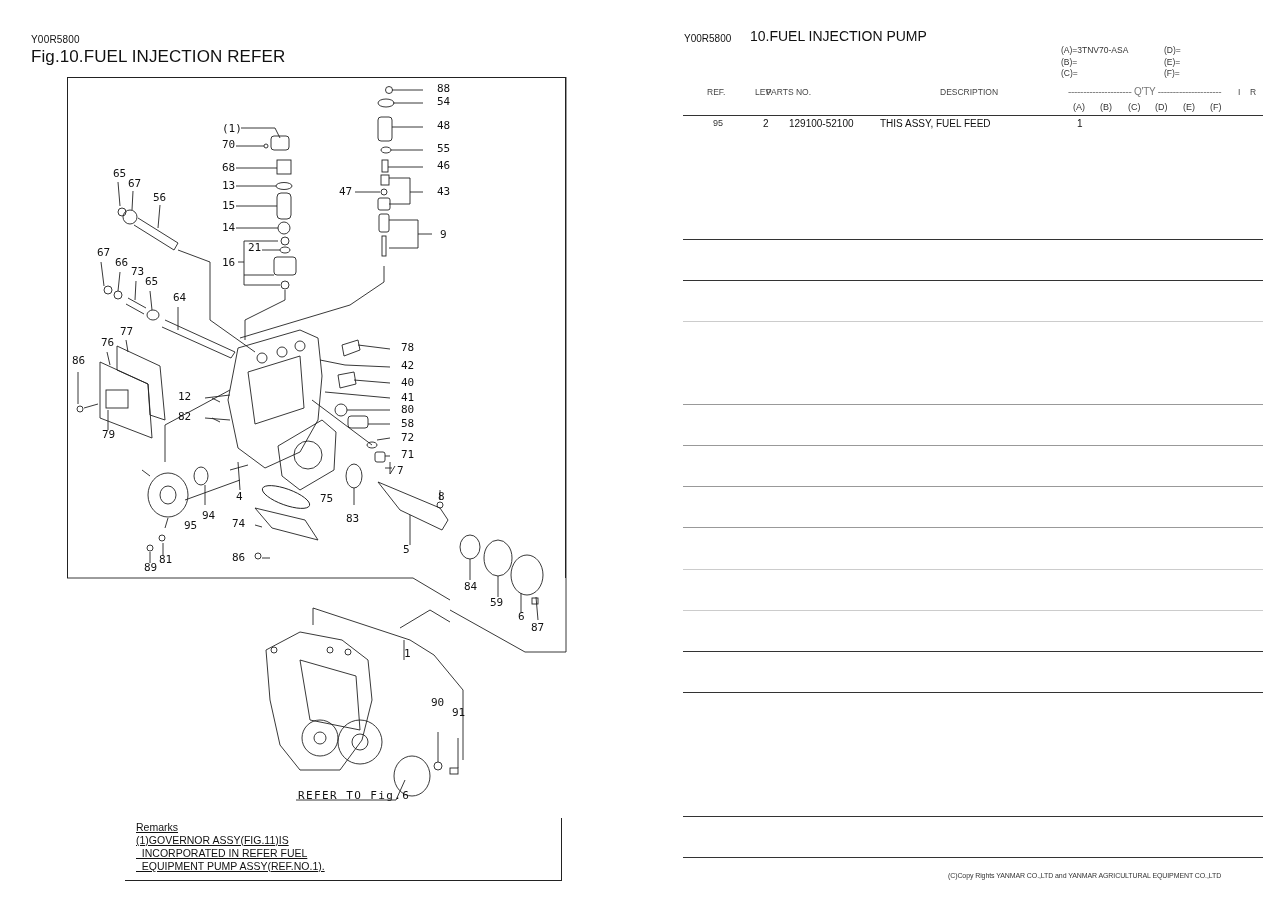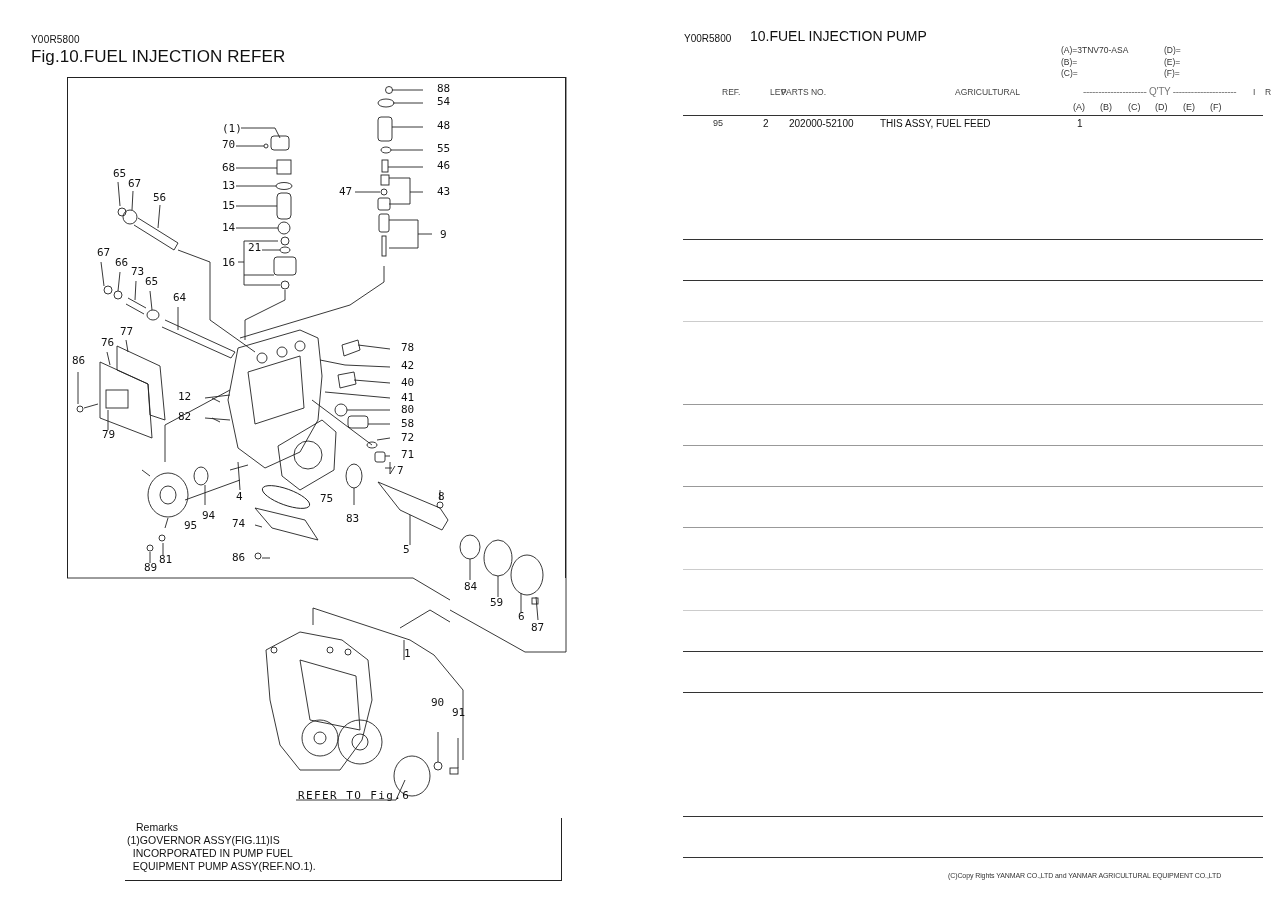--- a/index.html
+++ b/index.html
@@ -6,28 +6,28 @@
   body { width:1286px; height:909px; position:relative; overflow:hidden;
          font-family:"Liberation Sans", sans-serif; color:#111; }
   .abs { position:absolute; }
   
   #left-code { left:31px; top:34px; font-size:10px; letter-spacing:0.2px; }
   #left-title { left:31px; top:47px; font-size:17px; letter-spacing:0.1px; }
   #diagram-frame { left:67px; top:77px; width:499px; height:501px; border-left:1.5px solid #222; border-top:1.5px solid #222; border-right:1.5px solid #222; box-sizing:border-box; }
   #diagram-svg { left:0; top:0; width:1286px; height:909px; }
   .callout { font-family:"DejaVu Sans Mono", monospace; font-size:11px; fill:#111; }
   #remarks { left:125px; top:818px; width:436px; height:62px; border-right:1.3px solid #222; border-bottom:1.3px solid #222; }
-  #remarks .hdr { position:absolute; left:11px; top:3px; font-size:10.5px; }
-  #remarks .ln { position:absolute; left:2px; font-size:10.5px; white-space:pre; }
+  #remarks .hdr { position:absolute; left:11px; top:3px; font-size:10.5px;text-decoration:underline; }
+  #remarks .ln { position:absolute; left:11px; font-size:10.5px; white-space:pre;text-decoration:underline; }
 
   
   #right-code { left:684px; top:33px; font-size:10px; }
   #right-title { left:750px; top:28px; font-size:14px; }
   .model { font-size:8.5px; color:#333; }
-  .hdr-col { font-size:8.5px; color:#444; top:87px;margin-left:15px; }
+  .hdr-col { font-size:8.5px; color:#444; top:87px; }
   .qcol { font-size:9px; color:#333; top:102px; }
   .row-cell { top:118px; font-size:10px; }
   .rule { left:683px; width:580px; height:0; border-top:1.5px solid #333; }
   .rule.light { border-top:1px solid #999; }
   .rule.faint { border-top:1px solid #ccc; }
   #copyright { left:948px; top:872px; font-size:7px; color:#333; letter-spacing:-0.1px; }
 </style>
 </head>
 <body>
 
@@ -237,55 +237,55 @@
       <text x="404" y="657" class="callout">1</text>
       <text x="431" y="706" class="callout">90</text>
       <text x="452" y="716" class="callout">91</text>
     </g>
   <text id="refer-note" x="298" y="799" class="callout" font-size="9.5" letter-spacing="1.4">REFER TO Fig.6</text>
 </svg>
 
 <div id="remarks" class="abs">
   <div class="hdr">Remarks</div>
   <div class="ln" style="top:16px">(1)GOVERNOR ASSY(FIG.11)IS</div>
-  <div class="ln" style="top:29px">  INCORPORATED IN PUMP FUEL</div>
+  <div class="ln" style="top:29px">  INCORPORATED IN REFER FUEL</div>
   <div class="ln" style="top:42px">  EQUIPMENT PUMP ASSY(REF.NO.1).</div>
 </div>
 
 <div id="right-code" class="abs">Y00R5800</div>
 <div id="right-title" class="abs">10.FUEL INJECTION PUMP</div>
 
 <div class="abs model" style="left:1061px; top:45px"><span>(A)=</span><span>3TNV70-ASA</span></div>
 <div class="abs model" style="left:1061px; top:57px"><span>(B)=</span></div>
 <div class="abs model" style="left:1061px; top:68px"><span>(C)=</span></div>
 <div class="abs model" style="left:1164px; top:45px"><span>(D)=</span></div>
 <div class="abs model" style="left:1164px; top:57px"><span>(E)=</span></div>
 <div class="abs model" style="left:1164px; top:68px"><span>(F)=</span></div>
 
 <div class="abs hdr-col" style="left:707px">REF.</div>
 <div class="abs hdr-col" style="left:755px">LEV.</div>
 <div class="abs hdr-col" style="left:766px">PARTS NO.</div>
-<div class="abs hdr-col" style="left:940px">AGRICULTURAL</div>
+<div class="abs hdr-col" style="left:940px">DESCRIPTION</div>
 <div class="abs hdr-col" style="left:1068px; font-size:10px; letter-spacing:-0.3px; top:86px; color:#777">--------------------- Q'TY ---------------------</div>
 <div class="abs hdr-col" style="left:1238px">I</div>
 <div class="abs hdr-col" style="left:1250px">R</div>
 
 <div class="abs qcol" style="left:1073px">(A)</div>
 <div class="abs qcol" style="left:1100px">(B)</div>
 <div class="abs qcol" style="left:1128px">(C)</div>
 <div class="abs qcol" style="left:1155px">(D)</div>
 <div class="abs qcol" style="left:1183px">(E)</div>
 <div class="abs qcol" style="left:1210px">(F)</div>
 
 <div class="abs rule" style="top:115px"></div>
 
 <div>
   <div class="abs row-cell" style="left:713px; font-size:9px; color:#333">95</div>
   <div class="abs row-cell" style="left:763px">2</div>
-  <div class="abs row-cell" style="left:789px">202000-52100</div>
+  <div class="abs row-cell" style="left:789px">129100-52100</div>
   <div class="abs row-cell" style="left:880px">THIS ASSY, FUEL FEED</div>
   <div class="abs row-cell" style="left:1077px">1</div>
 </div>
 
 <div class="abs rule" style="top:239px"></div>
 <div class="abs rule" style="top:280px"></div>
 <div class="abs rule faint" style="top:321px"></div>
 <div class="abs rule light" style="top:404px"></div>
 <div class="abs rule light" style="top:445px"></div>
 <div class="abs rule light" style="top:486px"></div>

